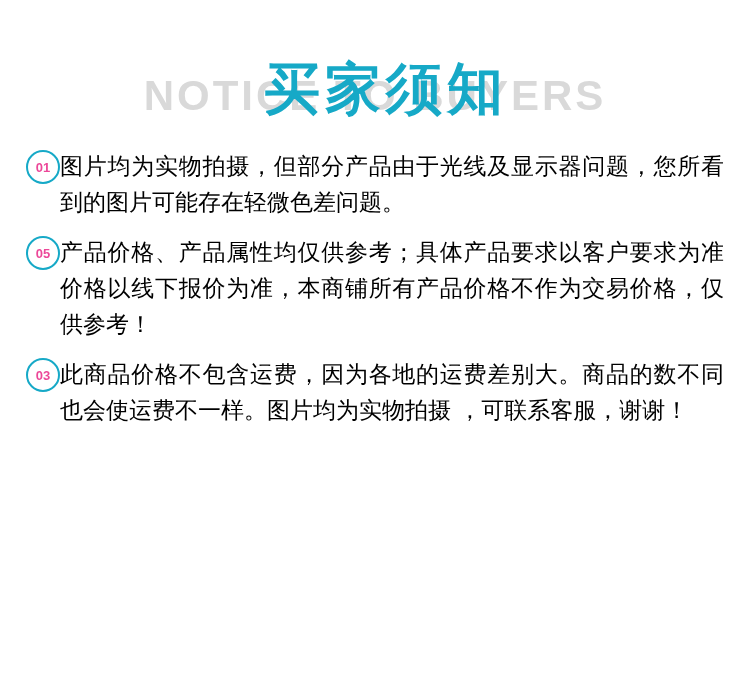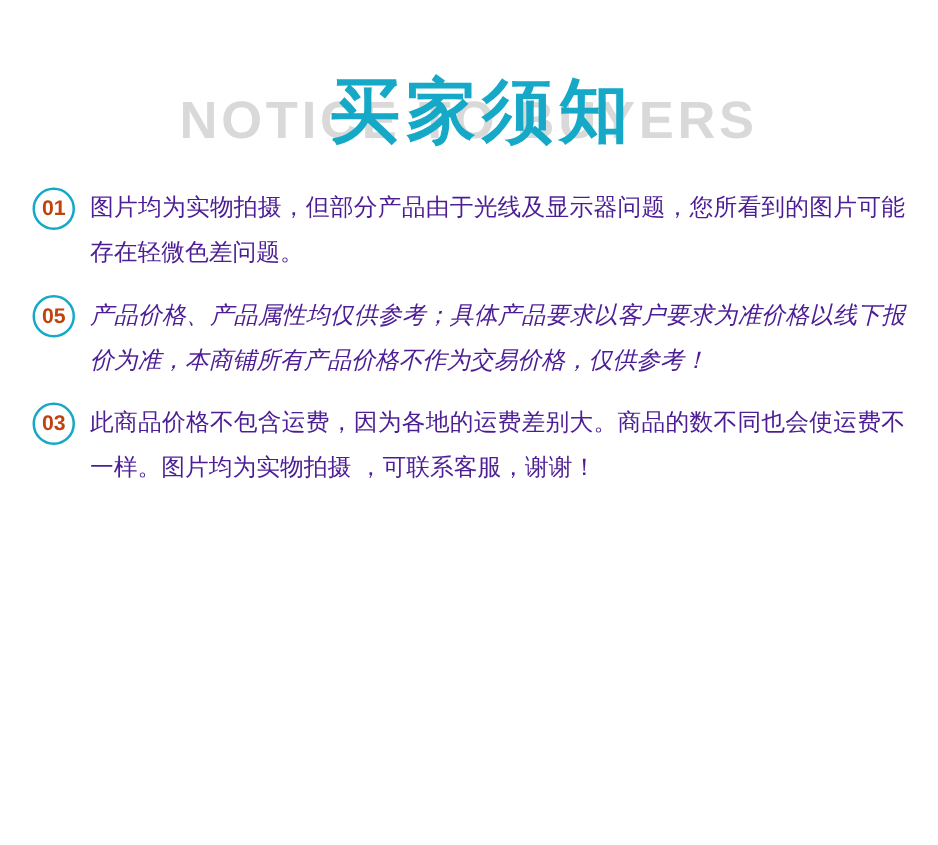--- a/index.html
+++ b/index.html
@@ -64,41 +64,39 @@
     display: flex;
     align-items: flex-start;
     margin-bottom: 14px;
   }
   .num-badge {
     flex: 0 0 auto;
     width: 34px;
     height: 34px;
     border: 2px solid #16a9c7;
     border-radius: 50%;
-    color: #c2410c;
-    font-size: 17px;
+    color: #ec4899;
+    font-size: 13px;
     font-weight: bold;
     display: flex;
     align-items: center;
     justify-content: center;
-    margin-right: 12px;
     margin-top: 2px;
     box-sizing: border-box;
     font-family: "Liberation Sans", sans-serif;
   }
   .notice-text {
     flex: 1 1 auto;
-    font-size: 19px;
+    font-size: 23px;
     line-height: 36px;
-    color: #4c1d95;
+    color: #000000;
     font-family: "DejaVu Sans", sans-serif;
     text-align: justify;
   }
   .notice-text.italic {
-    font-style: italic;
   }
 </style>
 </head>
 <body>
 
 <div class="page">
 
   <div class="header">
     <div class="watermark">NOTICE TO BUYERS</div>
     <div class="main-title">买家须知</div>

